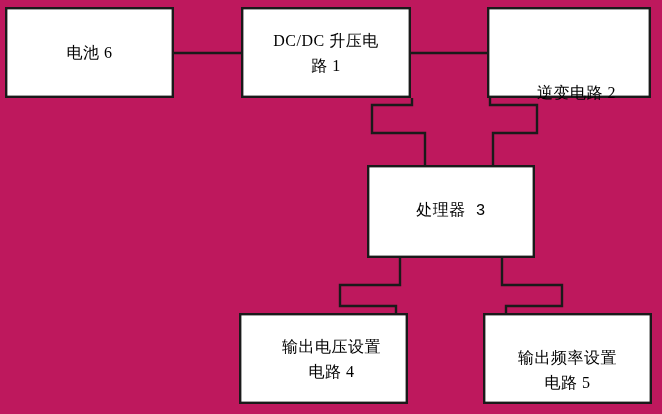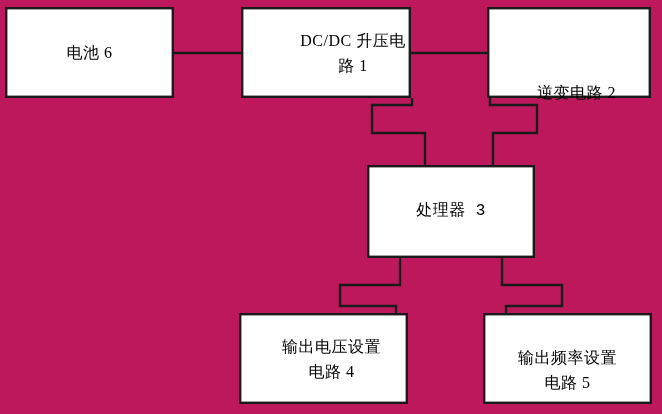--- a/index.html
+++ b/index.html
@@ -64,21 +64,21 @@
         <rect x="488.2" y="8.2" width="161.6" height="88.6" fill="#ffffff" stroke="#1a1a1a" stroke-width="2.4"></rect>
         <rect x="368.2" y="166.2" width="165.6" height="90.6" fill="#ffffff" stroke="#1a1a1a" stroke-width="2.4"></rect>
         <rect x="240.2" y="314.2" width="166.6" height="88.6" fill="#ffffff" stroke="#1a1a1a" stroke-width="2.4"></rect>
         <rect x="484.2" y="314.2" width="166.6" height="88.6" fill="#ffffff" stroke="#1a1a1a" stroke-width="2.4"></rect>
       </g>
   </svg>
 
   <div id="label-layer">
       <div class="node-label" style="left: 5px; top: 7px; width: 169px; height: 91px;">电池 6</div>
       <div class="box-hit" style="left: 5px; top: 7px; width: 169px; height: 91px;"></div>
-      <div class="node-label" style="left: 241px; top: 7px; width: 170px; height: 91px; padding-left: 27px;">DC/DC 升压电
+      <div class="node-label" style="left: 241px; top: 7px; width: 170px; height: 91px;">DC/DC 升压电
 路 1</div>
       <div class="box-hit" style="left: 241px; top: 7px; width: 170px; height: 91px;"></div>
       <div class="node-label" style="left: 487px; top: 7px; width: 179px; height: 91px; margin-top: 40px;">逆变电路 2</div>
       <div class="box-hit" style="left: 487px; top: 7px; width: 164px; height: 91px;"></div>
       <div class="node-label" style="left: 367px; top: 165px; width: 168px; height: 93px; font-family: Liberation Mono, monospace;">处理器 3</div>
       <div class="box-hit" style="left: 367px; top: 165px; width: 168px; height: 93px;"></div>
       <div class="node-label" style="left: 239px; top: 313px; width: 185px; height: 91px;">输出电压设置
 电路 4</div>
       <div class="box-hit" style="left: 239px; top: 313px; width: 169px; height: 91px;"></div>
       <div class="node-label" style="left: 483px; top: 313px; width: 169px; height: 114px;">输出频率设置

